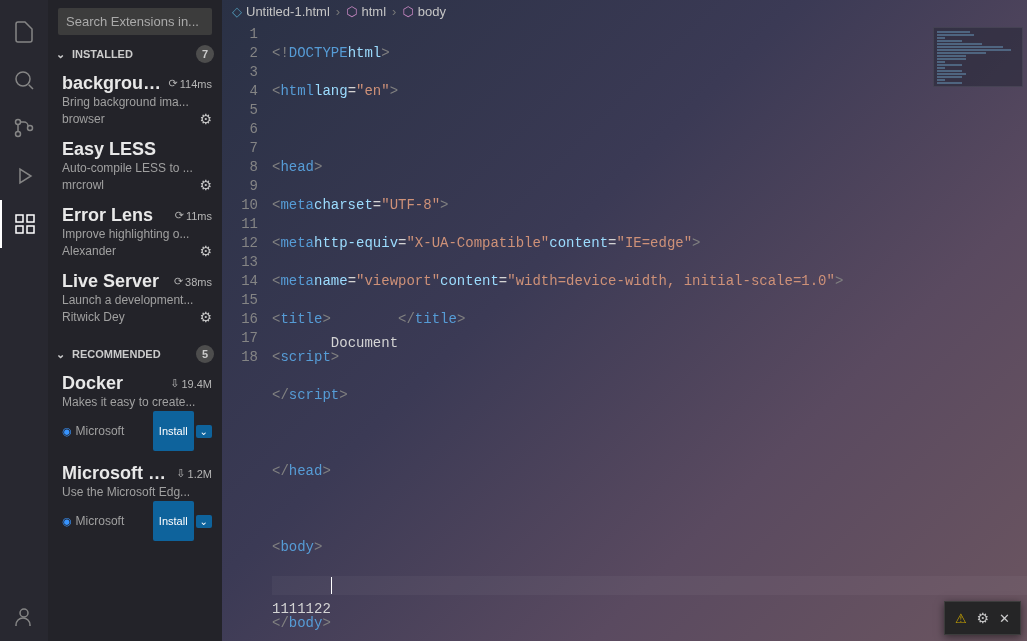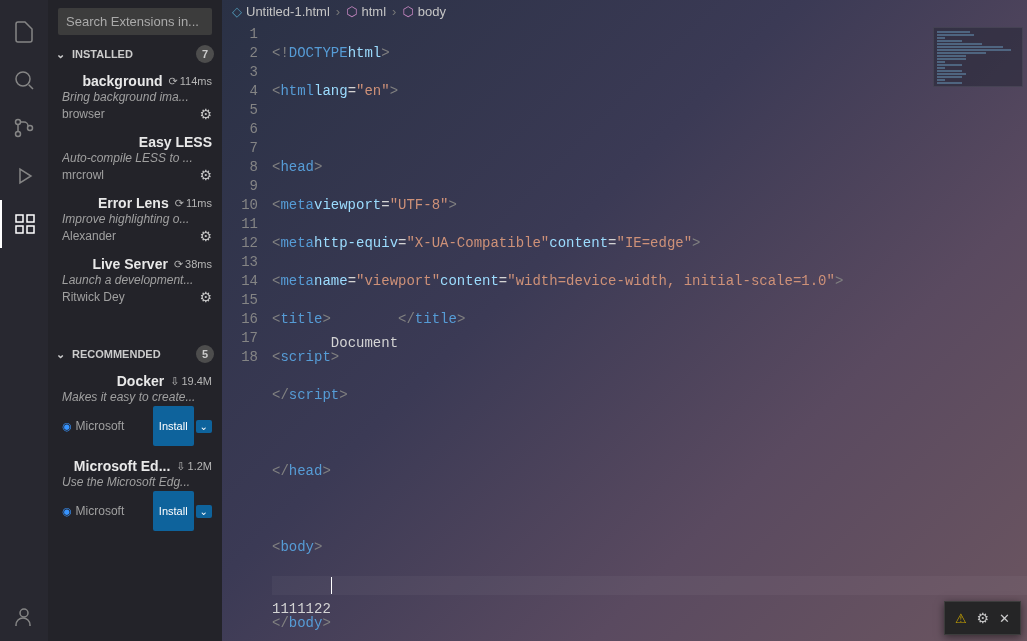--- a/index.html
+++ b/index.html
@@ -57,23 +57,23 @@
   border-radius: 10px; min-width: 18px; height: 18px;
   display: inline-flex; align-items: center; justify-content: center;
   font-size: 11px; margin-left: auto; padding: 0 6px;
 }
 .ext-list { flex: 1; overflow: hidden; }
 .ext-item {
   padding: 6px 10px 6px 14px;
   cursor: pointer;
 }
 .ext-row1 { display: flex; align-items: center; }
-.ext-name { font-weight: 600; color: #e8e8e8; font-size: 14px; white-space: nowrap; overflow: hidden; text-overflow: ellipsis; flex: 1; text-align: right;}
+.ext-name { font-weight: 600; color: #e8e8e8; font-size: 18px; white-space: nowrap; overflow: hidden; text-overflow: ellipsis; flex: 1;}
 .ext-stat { font-size: 11px; color: #b5b5b5; margin-left: 6px; display:flex;align-items:center;gap:2px;}
-.ext-desc { font-size: 12px; color: #a0a0a0; white-space: nowrap; overflow: hidden; text-overflow: ellipsis; margin-top: 1px; font-style: italic;}
+.ext-desc { font-size: 12px; color: #a0a0a0; white-space: nowrap; overflow: hidden; text-overflow: ellipsis; margin-top: 1px;}
 .ext-row3 { display: flex; align-items: center; margin-top: 2px;}
 .ext-pub { font-size: 12px; color: #a0a0a0; flex: 1; display:flex; align-items:center; gap:4px;}
 .gear { color: #c5c5c5; font-size: 14px;}
 .install-btn {
   background: #0e639c; color: #fff;
   font-size: 11px; padding: 14px 6px;
   border-radius: 2px; margin-right: 2px;
 }
 .install-chev {
   background: #0e639c; color: #fff;
@@ -304,21 +304,21 @@
         <div>15</div>
       <div>16</div>
         <div>17</div>
         <div>18</div>
     </div>
     <div class="code">
 <div><span class="c-bracket">&lt;!</span><span class="c-tag">DOCTYPE</span> <span class="c-attr">html</span><span class="c-bracket">&gt;</span></div>
 <div><span class="c-bracket">&lt;</span><span class="c-tag">html</span> <span class="c-attr">lang</span>=<span class="c-str">"en"</span><span class="c-bracket">&gt;</span></div>
 <div></div>
 <div><span class="c-bracket">&lt;</span><span class="c-tag">head</span><span class="c-bracket">&gt;</span></div>
-<div>    <span class="c-bracket">&lt;</span><span class="c-tag">meta</span> <span class="c-attr">viewport</span>=<span class="c-str">"UTF-8"</span><span class="c-bracket">&gt;</span></div>
+<div>    <span class="c-bracket">&lt;</span><span class="c-tag">meta</span> <span class="c-attr">charset</span>=<span class="c-str">"UTF-8"</span><span class="c-bracket">&gt;</span></div>
 <div>    <span class="c-bracket">&lt;</span><span class="c-tag">meta</span> <span class="c-attr">http-equiv</span>=<span class="c-str">"X-UA-Compatible"</span> <span class="c-attr">content</span>=<span class="c-str">"IE=edge"</span><span class="c-bracket">&gt;</span></div>
 <div>    <span class="c-bracket">&lt;</span><span class="c-tag">meta</span> <span class="c-attr">name</span>=<span class="c-str">"viewport"</span> <span class="c-attr">content</span>=<span class="c-str">"width=device-width, initial-scale=1.0"</span><span class="c-bracket">&gt;</span></div>
 <div>    <span class="c-bracket">&lt;</span><span class="c-tag">title</span><span class="c-bracket">&gt;</span><span class="c-txt">Document</span><span class="c-bracket">&lt;/</span><span class="c-tag">title</span><span class="c-bracket">&gt;</span></div>
 <div>    <span class="c-bracket">&lt;</span><span class="c-tag">script</span><span class="c-bracket">&gt;</span></div>
 <div>    <span class="c-bracket">&lt;/</span><span class="c-tag">script</span><span class="c-bracket">&gt;</span></div>
 <div></div>
 <div><span class="c-bracket">&lt;/</span><span class="c-tag">head</span><span class="c-bracket">&gt;</span></div>
 <div></div>
 <div><span class="c-bracket">&lt;</span><span class="c-tag">body</span><span class="c-bracket">&gt;</span></div>
 <div class="cursor-line"><span class="c-txt">1111122</span><span class="cursor"></span></div>

